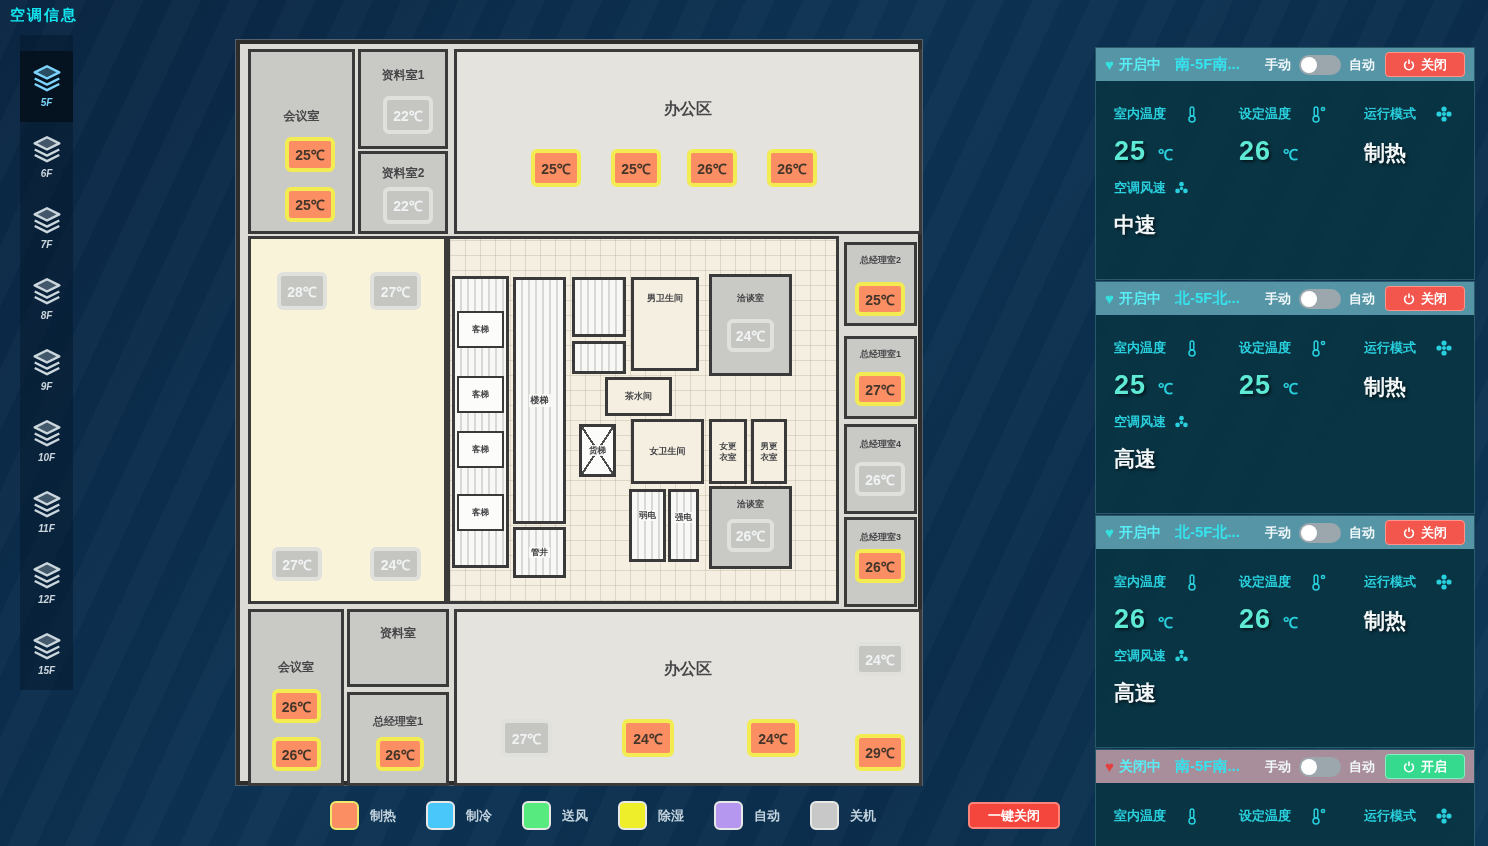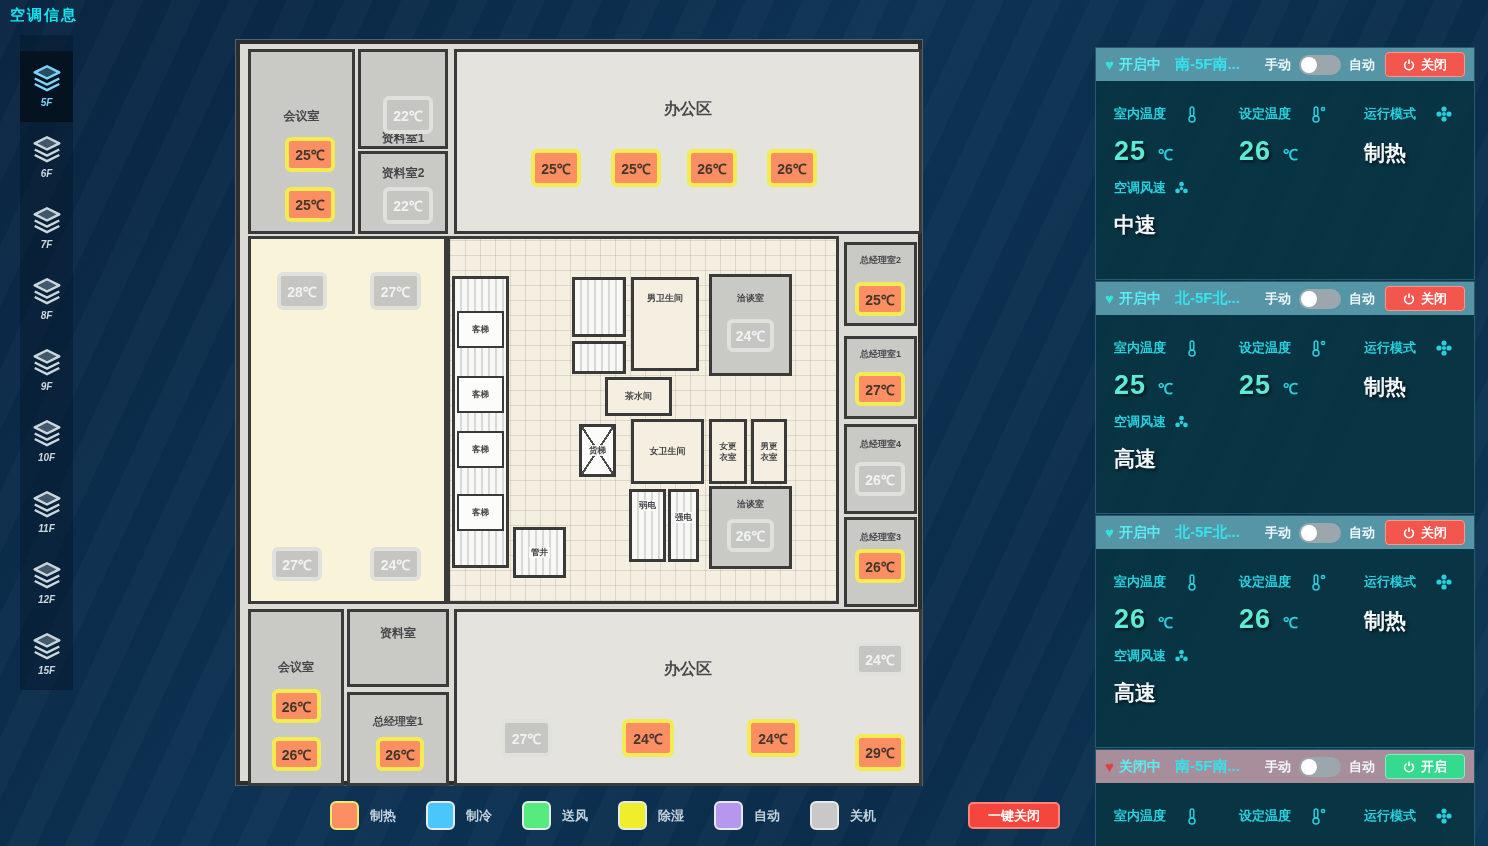--- a/index.html
+++ b/index.html
@@ -171,21 +171,21 @@
         </span>
       <span class="floor-label">15F</span>
     </div>
   </nav>
 
   <div class="plan">
 
     <div class="room" style="left:8px;top:5px;width:107px;height:185px;">
       <div class="room-label" style="margin-top:57px;">会议室</div>
     </div>
-    <div class="room" style="left:118px;top:5px;width:90px;height:100px;justify-content:flex-end;">
+    <div class="room" style="left:118px;top:5px;width:90px;height:100px;">
       <div class="room-label" style="margin-top:16px;">资料室1</div>
     </div>
     <div class="room" style="left:118px;top:107px;width:90px;height:83px;">
       <div class="room-label" style="margin-top:12px;">资料室2</div>
     </div>
     <div class="room light" style="left:214px;top:5px;width:468px;height:185px;">
       <div class="room-label" style="margin-top:47px;font-size:16px;">办公区</div>
     </div>
 
     <div class="room cream" style="left:8px;top:192px;width:199px;height:368px;"></div>
@@ -196,20 +196,23 @@
       <div class="room-label xs">客梯</div>
     </div>
     <div class="room" style="left:217px;top:332px;width:47px;height:37px;background:#fcfcfa;border-width:2px;justify-content:center;">
       <div class="room-label xs">客梯</div>
     </div>
     <div class="room" style="left:217px;top:387px;width:47px;height:37px;background:#fcfcfa;border-width:2px;justify-content:center;">
       <div class="room-label xs">客梯</div>
     </div>
     <div class="room" style="left:217px;top:450px;width:47px;height:37px;background:#fcfcfa;border-width:2px;justify-content:center;">
       <div class="room-label xs">客梯</div>
+    </div>
+    <div class="room hatch" style="left:273px;top:233px;width:53px;height:247px;justify-content:center;">
+      <div class="room-label sm" style="background:rgba(252,252,250,0.8);padding:1px 2px;">楼梯</div>
     </div>
     <div class="room hatch" style="left:273px;top:483px;width:53px;height:51px;justify-content:center;">
       <div class="room-label xs" style="background:rgba(252,252,250,0.8);padding:0 2px;">管井</div>
     </div>
     <div class="room hatch" style="left:332px;top:233px;width:54px;height:60px;"></div>
     <div class="room hatch" style="left:332px;top:297px;width:54px;height:33px;"></div>
     <div class="room tile" style="left:391px;top:233px;width:68px;height:94px;">
       <div class="room-label sm" style="margin-top:13px;">男卫生间</div>
     </div>
     <div class="room" style="left:469px;top:230px;width:83px;height:102px;">
@@ -227,21 +230,21 @@
     <div class="room tile" style="left:469px;top:375px;width:38px;height:65px;justify-content:center;">
       <div class="room-label xs" style="width:22px;">女更衣室</div>
     </div>
     <div class="room tile" style="left:511px;top:375px;width:36px;height:65px;justify-content:center;">
       <div class="room-label xs" style="width:22px;">男更衣室</div>
     </div>
     <div class="room" style="left:469px;top:442px;width:83px;height:83px;">
       <div class="room-label sm" style="margin-top:10px;">洽谈室</div>
     </div>
     <div class="room hatch" style="left:389px;top:445px;width:37px;height:73px;">
-      <div class="room-label xs" style="margin-top:8px;background:rgba(252,252,250,0.85);">弱电</div>
+      <div class="room-label xs" style="margin-top:18px;background:rgba(252,252,250,0.85);">弱电</div>
     </div>
     <div class="room hatch" style="left:428px;top:445px;width:31px;height:73px;">
       <div class="room-label xs" style="margin-top:20px;background:rgba(252,252,250,0.85);">强电</div>
     </div>
 
     <div class="room" style="left:604px;top:198px;width:73px;height:84px;">
       <div class="room-label sm" style="margin-top:10px;">总经理室2</div>
     </div>
     <div class="room" style="left:604px;top:292px;width:73px;height:83px;">
       <div class="room-label sm" style="margin-top:10px;">总经理室1</div>

